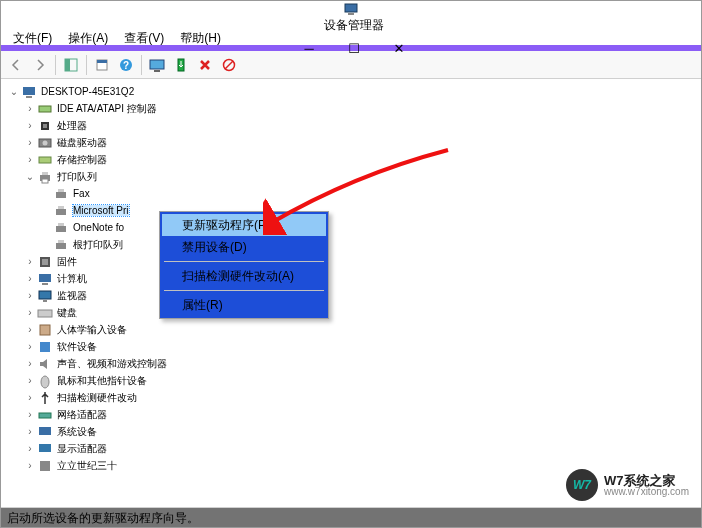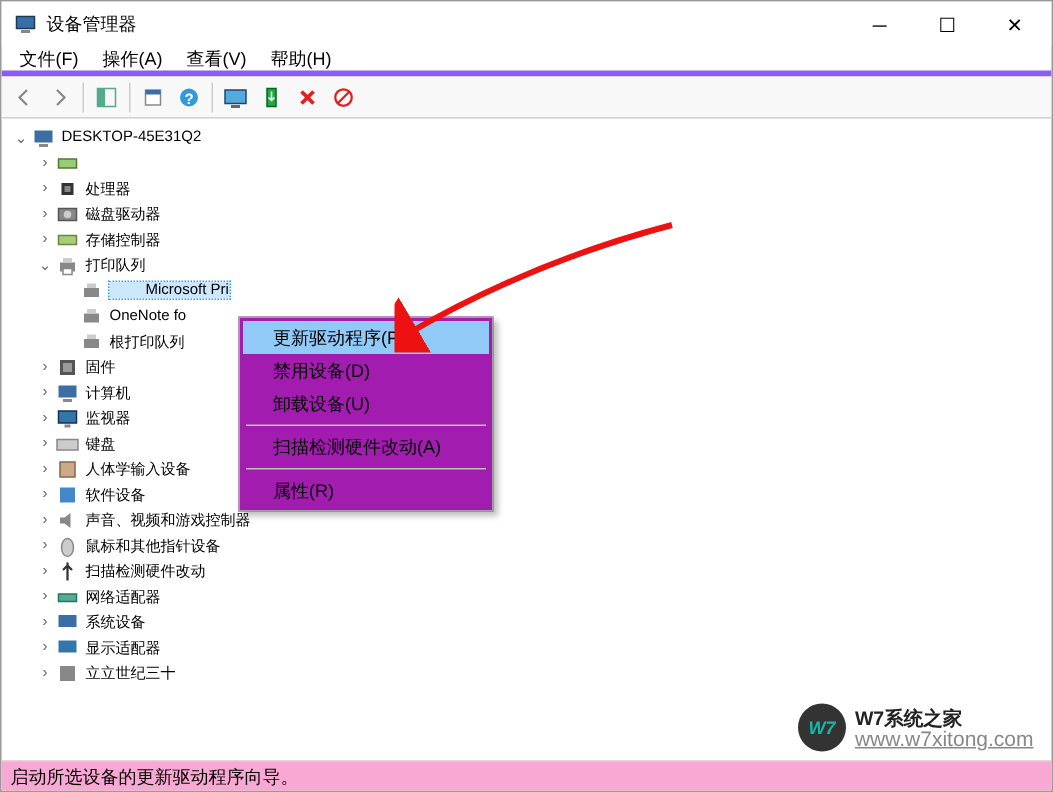--- a/index.html
+++ b/index.html
@@ -14,36 +14,37 @@
     overflow: hidden;
     position: relative;
     border: 1px solid #999;
   }
   .titlebar {
     display: flex;
     align-items: center;
     height: 30px;
     padding: 0 2px 0 8px;
     background: #fff;
+    flex-direction: column;
   }
   .titlebar .app-icon { width: 16px; height: 16px; margin-right: 6px; }
   .titlebar .title { flex: 1; font-size: 12px; }
   .win-btns { display: flex; }
   .win-btn {
     width: 45px; height: 28px;
     display: flex; align-items: center; justify-content: center;
     font-size: 13px;
   }
   .menubar {
     display: flex;
     height: 20px;
     padding: 0 4px;
     align-items: center;
     gap: 0;
-    border-bottom: 4px solid #8b5cf6;
+    border-bottom: 6px solid #8b5cf6;
   }
   .menubar .menu-item { padding: 2px 8px; }
   .toolbar {
     display: flex;
     align-items: center;
     height: 28px;
     padding: 2px 4px;
     gap: 2px;
     border-bottom: 1px solid #d0d0d0;
     background: #f8f8f8;
@@ -61,44 +62,44 @@
     background: #fff;
   }
   .tree-row {
     display: flex; align-items: center;
     height: 17px;
     white-space: nowrap;
   }
   .tw { width: 14px; display: inline-flex; align-items: center; justify-content: center; color: #666; font-size: 10px; }
   .dev-icon { width: 16px; height: 16px; margin-right: 4px; display: inline-flex; align-items: center; justify-content: center; }
   .lbl { font-size: 10px; }
-  .selected { background: #cce8ff; outline: 1px dotted #3399ff; padding-left: 24px; }
+  .selected { background: #cce8ff; outline: 1px dotted #3399ff; }
   .context-menu {
     position: absolute;
     left: 158px; top: 210px;
     width: 170px;
-    background: #a21caf;
+    background: #1d4ed8;
     border: 1px solid #a0a0a0;
     box-shadow: 3px 3px 4px rgba(0,0,0,0.25);
     padding: 2px;
   }
   .ctx-item {
     height: 22px;
     display: flex; align-items: center;
     padding: 0 18px 0 20px;
     font-size: 12px;
   }
   .ctx-item.hl { background: #91c9f7; }
   .ctx-sep { height: 1px; background: #c0c0c0; margin: 3px 2px; }
   .statusbar {
     position: absolute;
     left: 0; right: 0; bottom: 0;
     height: 20px;
     padding: 2px 6px;
-    background: #f9a8d4;
+    background: #737373;
     border-top: 1px solid #d0d0d0;
     font-size: 12px;
   }
   .red-arrow {
     position: absolute;
     left: 262px; top: 144px;
     pointer-events: none;
   }
   .watermark {
     position: absolute;
@@ -108,21 +109,21 @@
     font-size: 12px;
     color: #444;
   }
   .watermark .logo {
     width: 32px; height: 32px; border-radius: 50%;
     background: #333; color: #14b8a6;
     display: flex; align-items: center; justify-content: center;
     font-weight: bold; font-size: 12px; font-style: italic;
   }
   .watermark .txt-main { font-weight: bold; font-size: 13px; color: #222; line-height: 1; }
-  .watermark .txt-sub { font-size: 14px; color: #888; line-height: 1; text-decoration: underline; }
+  .watermark .txt-sub { font-size: 10px; color: #888; line-height: 1; }
 </style>
 </head>
 <body>
 
 <div class="titlebar">
   <span class="app-icon">
     <svg width="16" height="16" viewBox="0 0 16 16">
         <rect x="2" y="3" width="12" height="8" fill="#3a6ea5" stroke="#1a3a5a"></rect>
         <rect x="5" y="12" width="6" height="2" fill="#888"></rect>
       </svg>
@@ -210,20 +211,21 @@
       </span>
     <span class="lbl">DESKTOP-45E31Q2</span>
   </div>
   <div class="tree-row" style="padding-left:20px">
     <span class="tw">›</span>
     <span class="dev-icon">
         <svg width="16" height="16" viewBox="0 0 16 16">
           <rect x="2" y="5" width="12" height="6" fill="#9c7" stroke="#573"></rect>
         </svg>
       </span>
+    <span class="lbl">IDE ATA/ATAPI 控制器</span>
   </div>
   <div class="tree-row" style="padding-left:20px">
     <span class="tw">›</span>
     <span class="dev-icon">
         <svg width="16" height="16" viewBox="0 0 16 16">
           <rect x="4" y="4" width="8" height="8" fill="#333"></rect>
           <rect x="6" y="6" width="4" height="4" fill="#888"></rect>
         </svg>
       </span>
     <span class="lbl">处理器</span>
@@ -258,20 +260,29 @@
       </span>
     <span class="lbl">打印队列</span>
   </div>
   <div class="tree-row" style="padding-left:50px">
     <span class="dev-icon">
         <svg width="16" height="16" viewBox="0 0 16 16">
           <rect x="3" y="6" width="10" height="6" fill="#888"></rect>
           <rect x="5" y="3" width="6" height="3" fill="#ccc"></rect>
         </svg>
       </span>
+    <span class="lbl">Fax</span>
+  </div>
+  <div class="tree-row" style="padding-left:50px">
+    <span class="dev-icon">
+        <svg width="16" height="16" viewBox="0 0 16 16">
+          <rect x="3" y="6" width="10" height="6" fill="#888"></rect>
+          <rect x="5" y="3" width="6" height="3" fill="#ccc"></rect>
+        </svg>
+      </span>
     <span class="lbl selected">Microsoft Pri</span>
   </div>
   <div class="tree-row" style="padding-left:50px">
     <span class="dev-icon">
         <svg width="16" height="16" viewBox="0 0 16 16">
           <rect x="3" y="6" width="10" height="6" fill="#888"></rect>
           <rect x="5" y="3" width="6" height="3" fill="#ccc"></rect>
         </svg>
       </span>
     <span class="lbl">OneNote fo</span>
@@ -403,21 +414,20 @@
           <rect x="3" y="3" width="10" height="10" fill="#888"></rect>
         </svg>
       </span>
     <span class="lbl">立立世纪三十</span>
   </div>
 </div>
 
 <div class="context-menu">
   <div class="ctx-item hl">更新驱动程序(P)</div>
   <div class="ctx-item">禁用设备(D)</div>
-  <div class="ctx-item">卸载设备(U)</div>
   <div class="ctx-sep"></div>
   <div class="ctx-item">扫描检测硬件改动(A)</div>
   <div class="ctx-sep"></div>
   <div class="ctx-item">属性(R)</div>
 </div>
 
 <svg class="red-arrow" width="190" height="90" viewBox="0 0 190 90">
   <defs>
     <marker id="ah" markerWidth="12" markerHeight="12" refX="2" refY="6" orient="auto">
       <path d="M0 0 L12 6 L0 12 Z" fill="#e11"></path>

